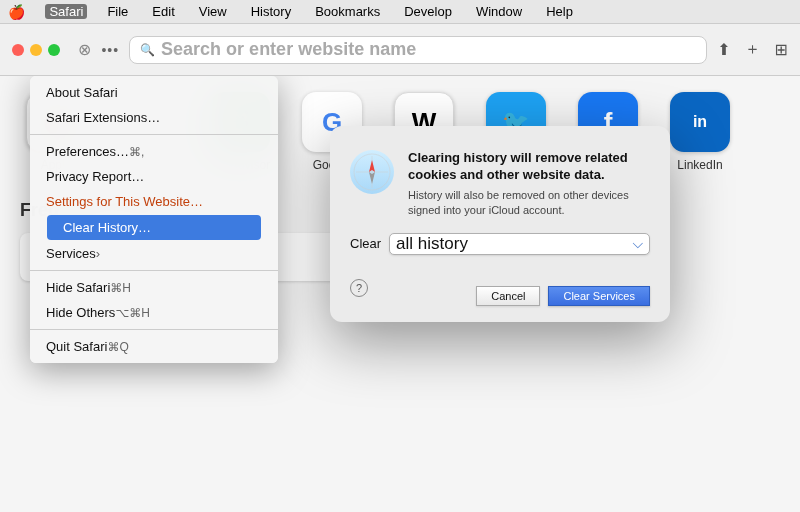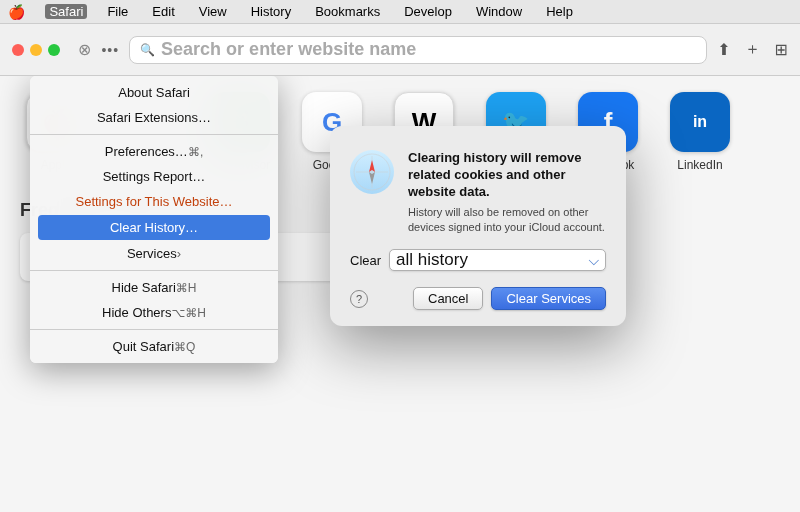--- a/index.html
+++ b/index.html
@@ -172,42 +172,42 @@
       padding: 4px 0;
       backdrop-filter: blur(20px);
     }
     .menu-item {
       padding: 5px 16px;
       font-size: 13px;
       color: #111;
       cursor: default;
       display: flex;
       align-items: center;
-      justify-content: center;
+      justify-content: flex-start;
       min-height: 22px;
     }
     .menu-item.active-item {
       background: #3d7be0;
       color: white;
       border-radius: 4px;
-      margin: 1px 8px;
+      margin: 1px 17px;
     }
     .menu-item.disabled { color: #c2410c; }
     .menu-separator {
       height: 1px;
       background: #ccc;
       margin: 4px 0;
     }
     .menu-item .shortcut { color: #666; font-size: 12px; }
     .menu-item .submenu-arrow { color: #666; }
     .dialog {
       position: absolute;
       top: 50px;
       left: 330px;
-      width: 296px;
+      width: 340px;
       background: #ebebeb;
       border-radius: 12px;
       box-shadow: 0 20px 60px rgba(0,0,0,0.4);
       padding: 24px 20px 16px 20px;
       z-index: 160;
     }
     .dialog-header {
       display: flex;
       gap: 14px;
       margin-bottom: 14px;
@@ -275,25 +275,26 @@
       display: flex;
       align-items: center;
       justify-content: center;
       font-size: 11px;
       color: #555;
       cursor: pointer;
       margin-right: auto;
     }
     .btn {
       padding: 3px 14px;
-      border-radius: 5px;
-      font-size: 13px;
+      border-radius: 0;
+      font-size: 11px;
       cursor: pointer;
       border: none;
       outline: none;
+      margin-top: 15px;
     }
     .btn-cancel {
       background: linear-gradient(180deg, #fff 0%, #e8e8e8 100%);
       color: #111;
       border: 1px solid #aaa;
       box-shadow: 0 1px 2px rgba(0,0,0,0.1);
     }
     .btn-primary {
       background: linear-gradient(180deg, #5a8ef0 0%, #3a6ee0 100%);
       color: white;
@@ -446,21 +447,21 @@
     </div>
     <div class="menu-item">
       <span>Safari Extensions…</span>
     </div>
     <div class="menu-separator"></div>
     <div class="menu-item">
       <span>Preferences…</span>
       <span class="shortcut">⌘,</span>
     </div>
     <div class="menu-item">
-      <span>Settings Report…</span>
+      <span>Privacy Report…</span>
     </div>
     <div class="menu-item disabled">
       <span>Settings for This Website…</span>
     </div>
     <div class="menu-item active-item">
       <span>Clear History…</span>
     </div>
     <div class="menu-item">
       <span>Services</span>
       <span class="submenu-arrow">›</span>

